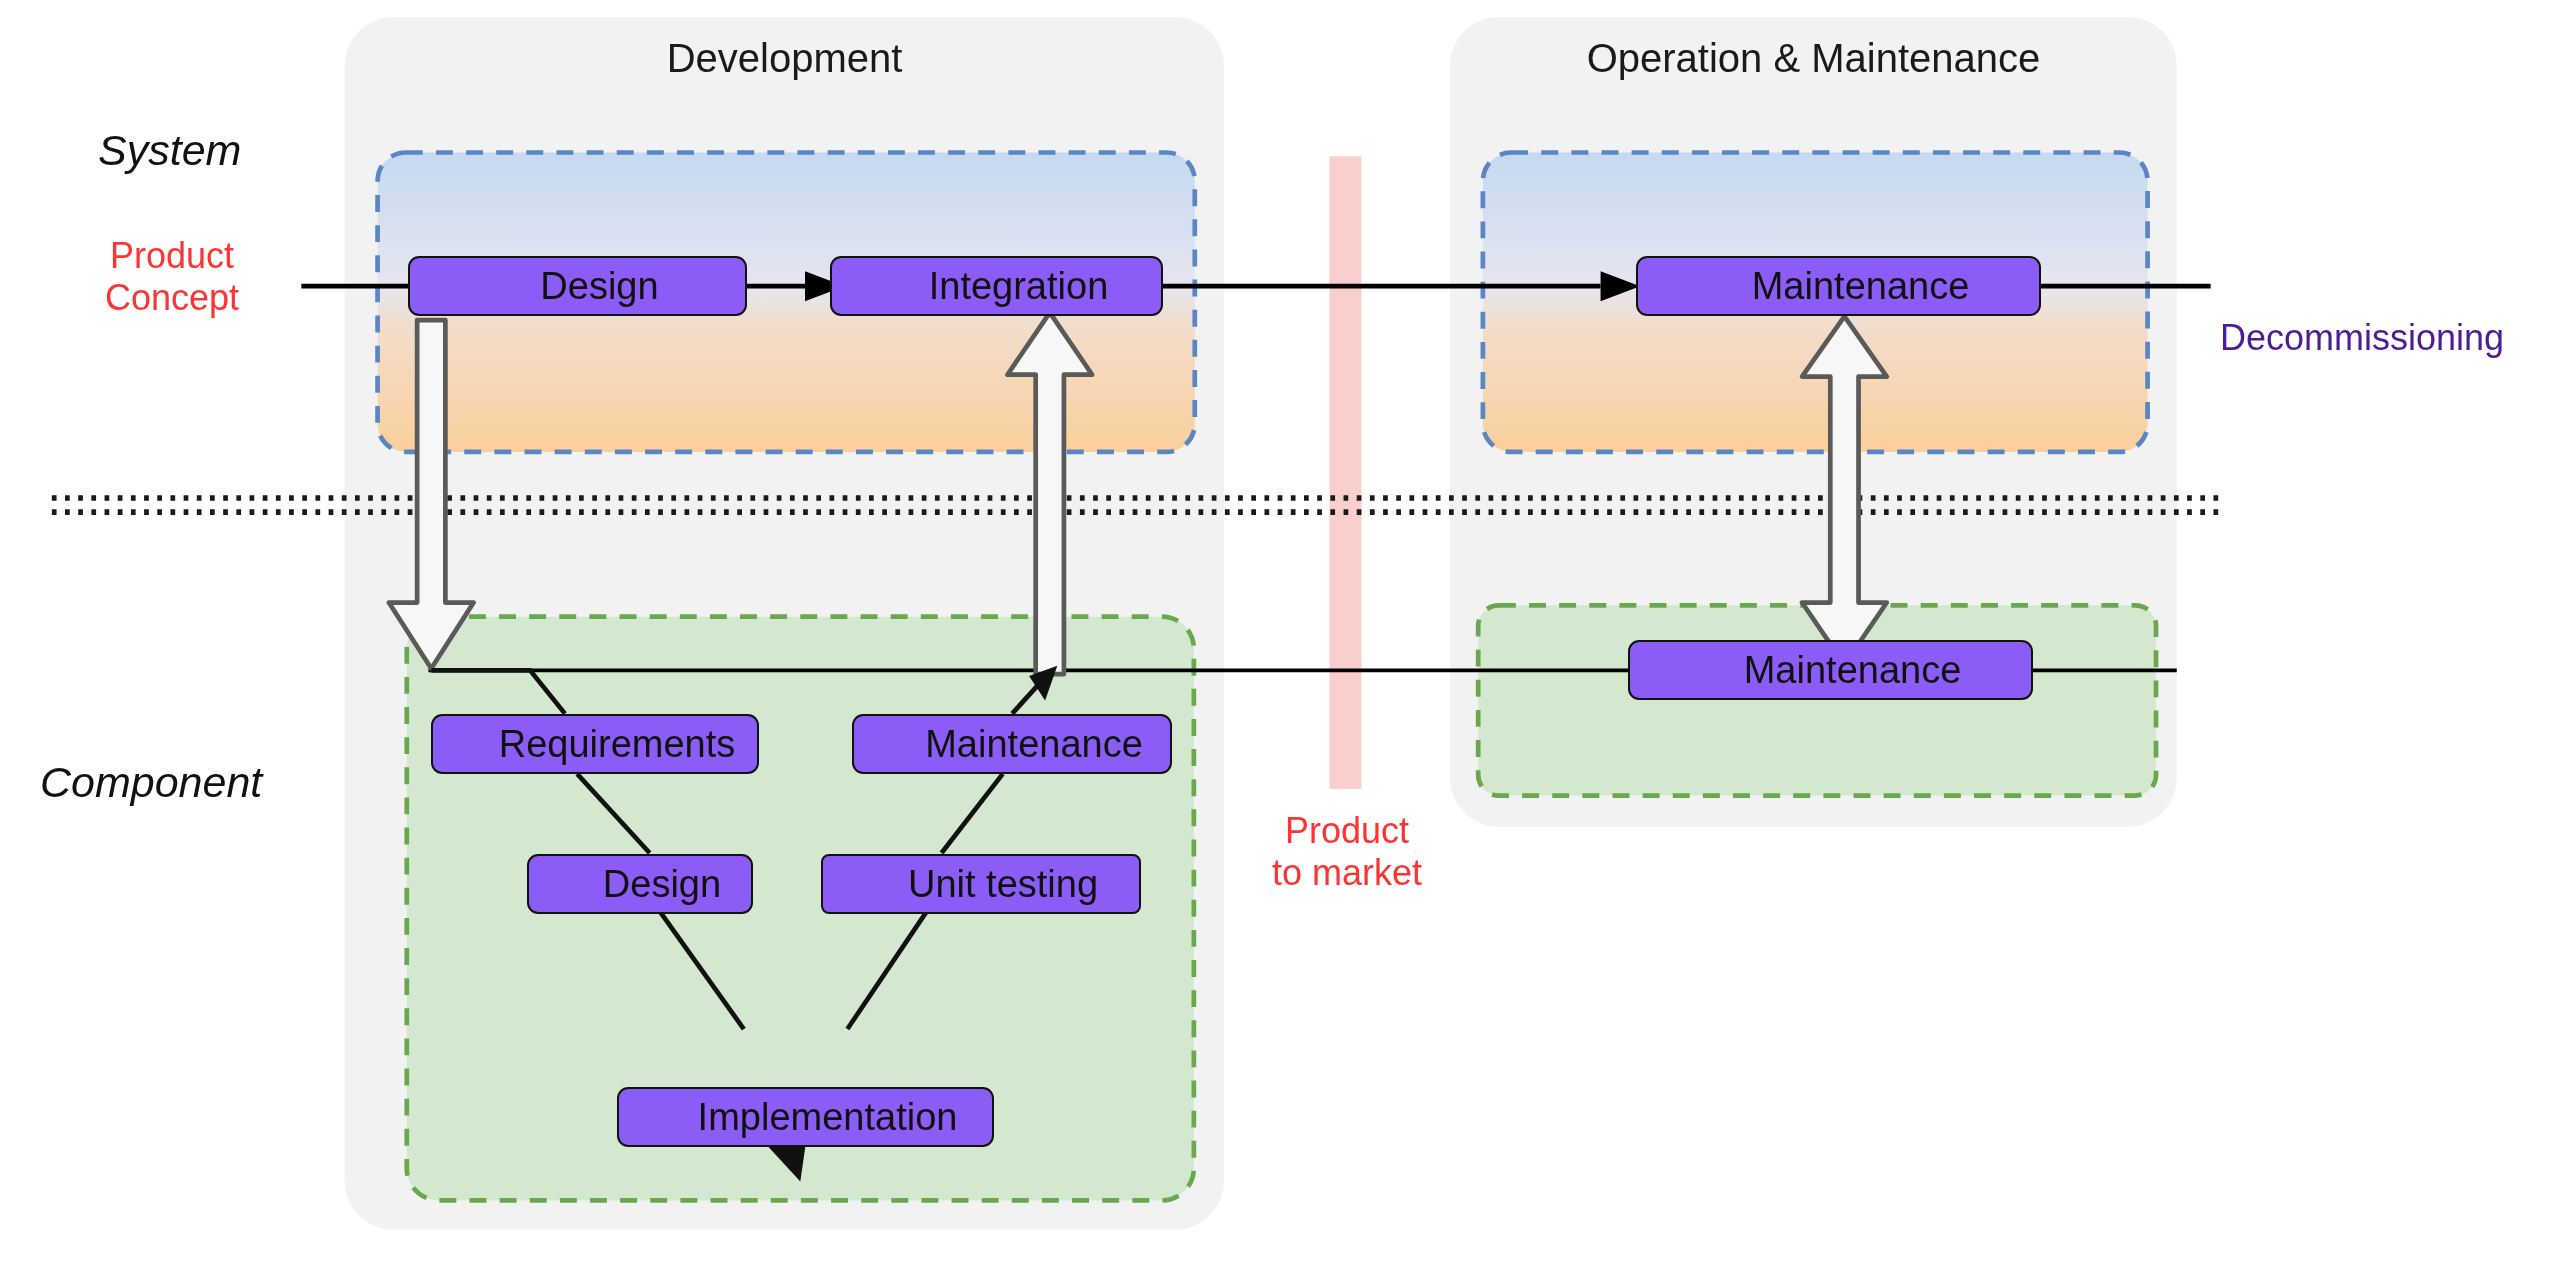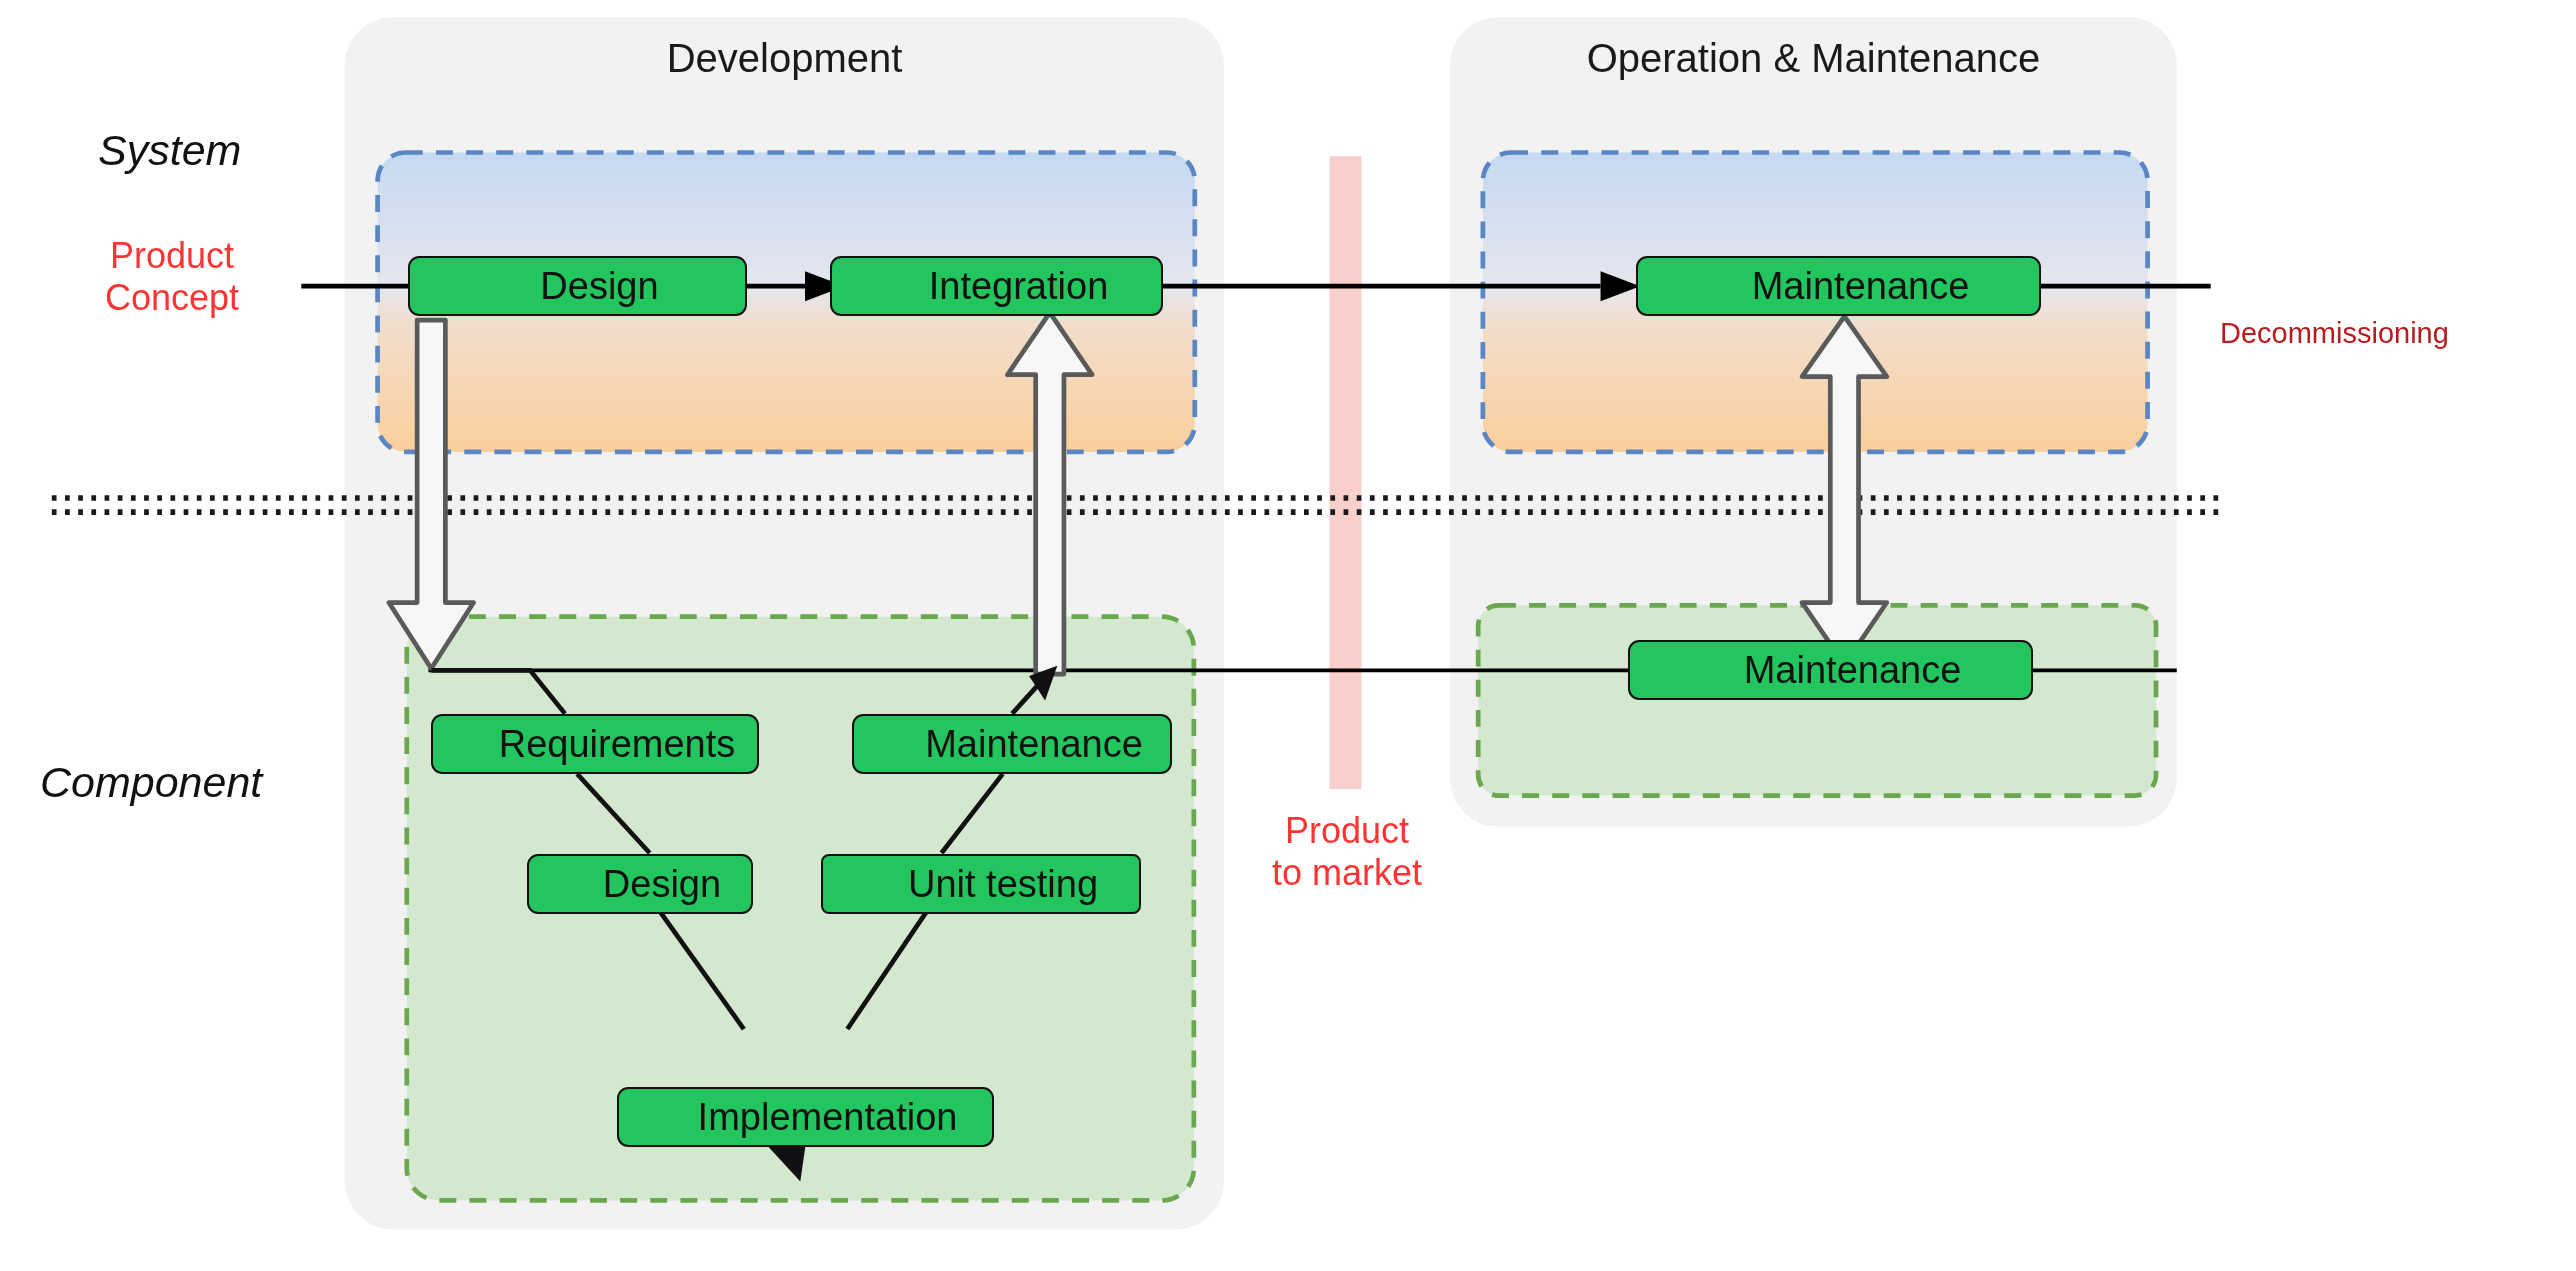--- a/index.html
+++ b/index.html
@@ -4,22 +4,22 @@
 <style>
   html,body{margin:0;padding:0;background:#ffffff;}
   body{width:2576px;height:1271px;position:relative;overflow:hidden;
        font-family:"Liberation Sans","DejaVu Sans",sans-serif;}
   #stage{position:absolute;left:0;top:0;width:2100px;height:1271px;}
   svg.layer{position:absolute;left:0;top:0;width:2576px;height:1271px;}
   .txt{position:absolute;white-space:nowrap;}
   .phase-title{font-size:40px;color:#1a1a1a;text-align:center;}
   .lane-label{font-size:43px;font-style:italic;color:#111111;}
   .red-label{font-size:36px;color:#fb3434;text-align:center;line-height:1.18;}
-  .red-label-right{font-size:29px;color:#b91c1c;text-align:left;}
-  .node{position:absolute;background:#22c55e;border:2.8px solid #111111;
+  .red-label-right{font-size:36px;color:#4c1d95;text-align:left;}
+  .node{position:absolute;background:#8b5cf6;border:2.8px solid #111111;
         border-radius:11.3px;display:flex;align-items:center;justify-content:center;
         font-size:38px;color:#111111;box-sizing:border-box;padding-left:44px;}
 </style>
 </head>
 <body>
 
 <div id="stage">
 
   <svg class="layer" viewBox="0 0 2736 1350">
     <defs>

